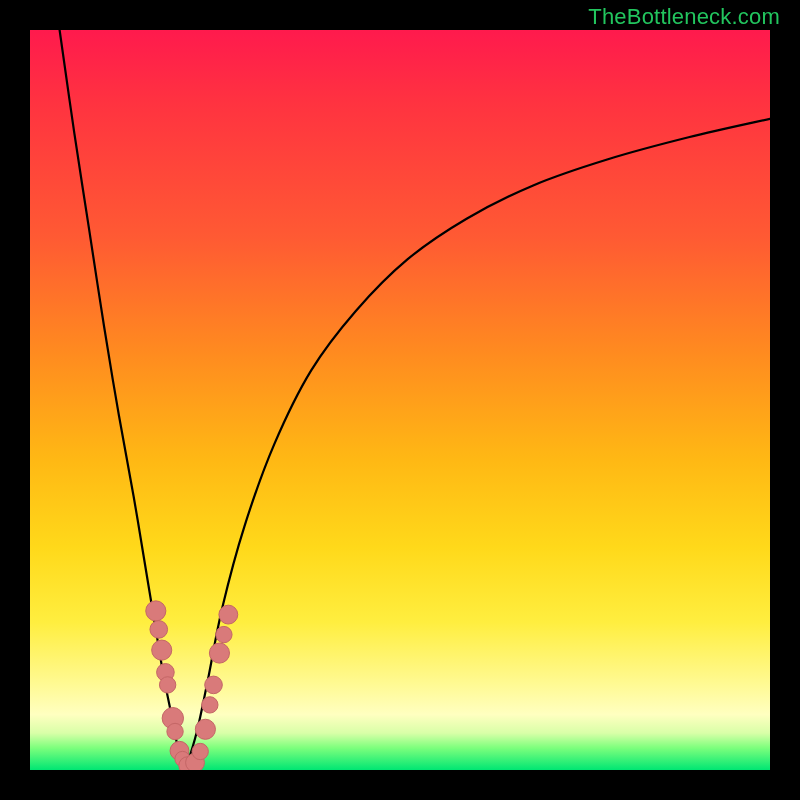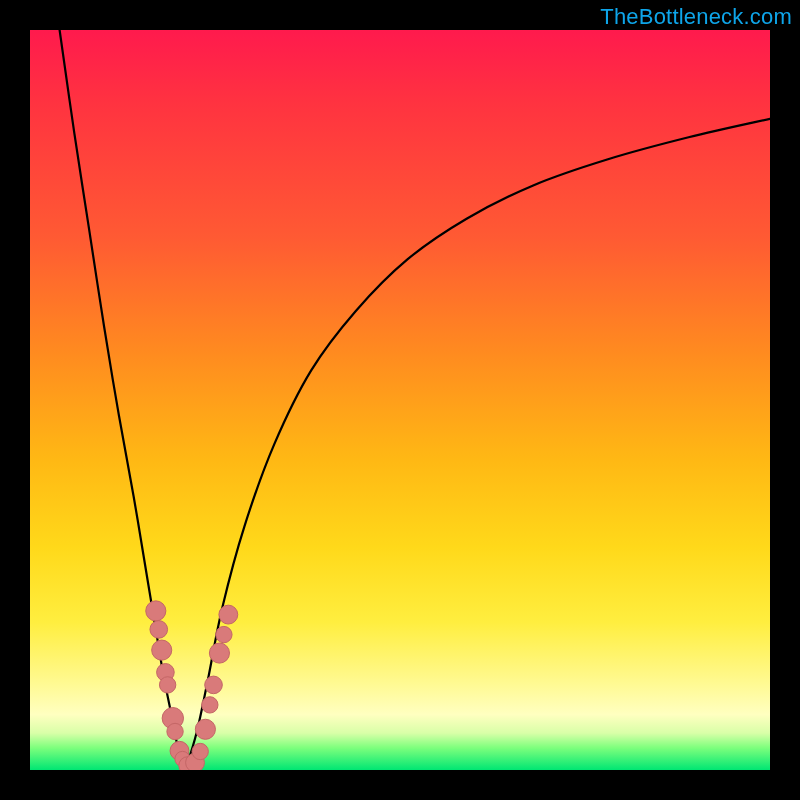--- a/index.html
+++ b/index.html
@@ -42,24 +42,24 @@
   svg.curve {
     position: absolute;
     left: 0;
     top: 0;
     width: 740px;
     height: 740px;
   }
   .watermark {
     position: absolute;
     top: 4px;
-    right: 8px;
+    right: 20px;
     font-family: Arial, Helvetica, sans-serif;
     font-size: 22px;
-    color: #0ea5e9;
+    color: #22c55e;
     letter-spacing: 0.2px;
     user-select: none;
   }
 </style>
 </head>
 <body>
 
 <div class="frame">
   <div class="plot-area">
     <svg class="curve" viewBox="0 0 740 740" preserveAspectRatio="none">

